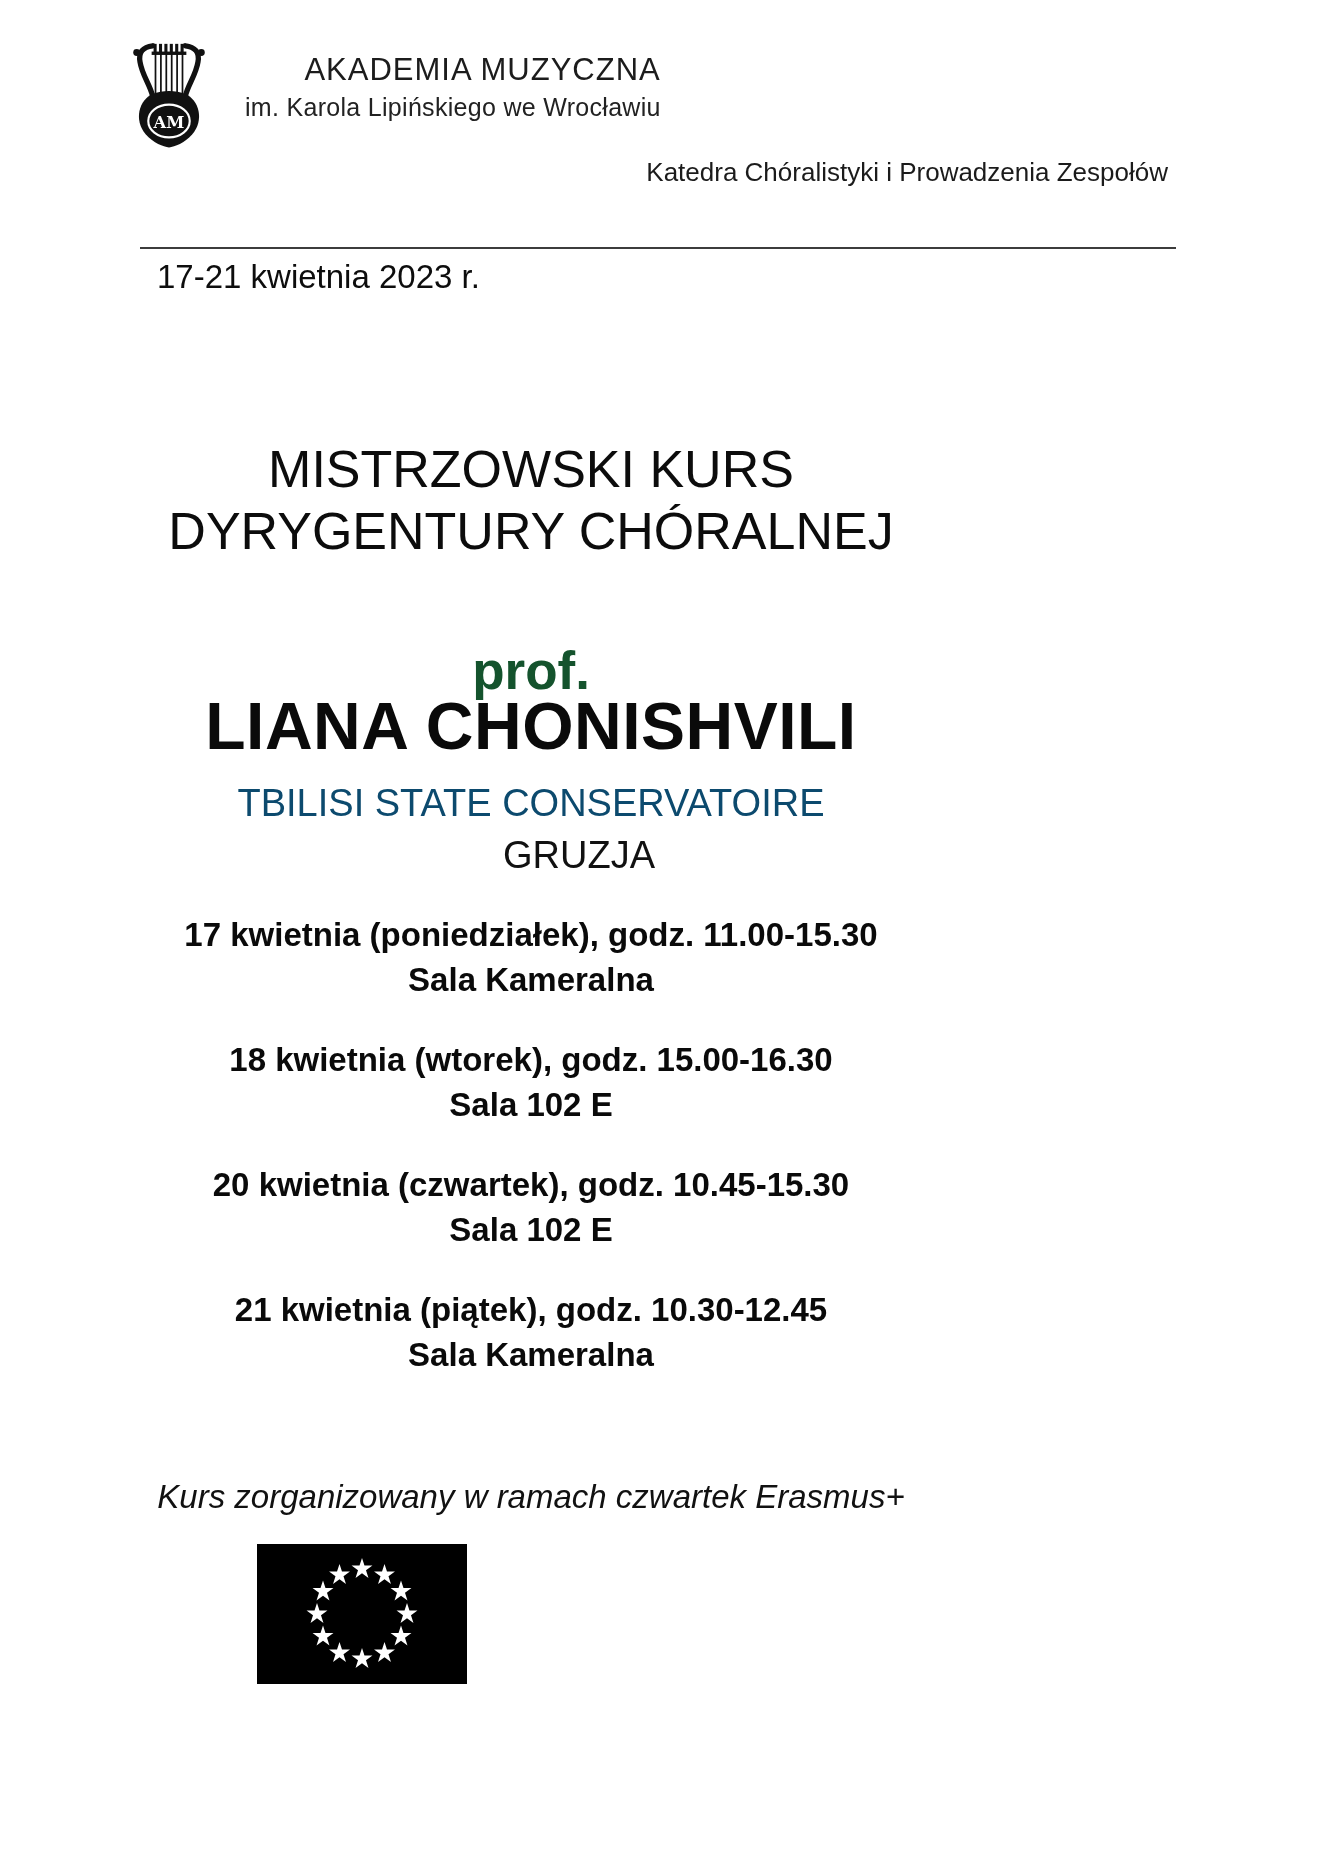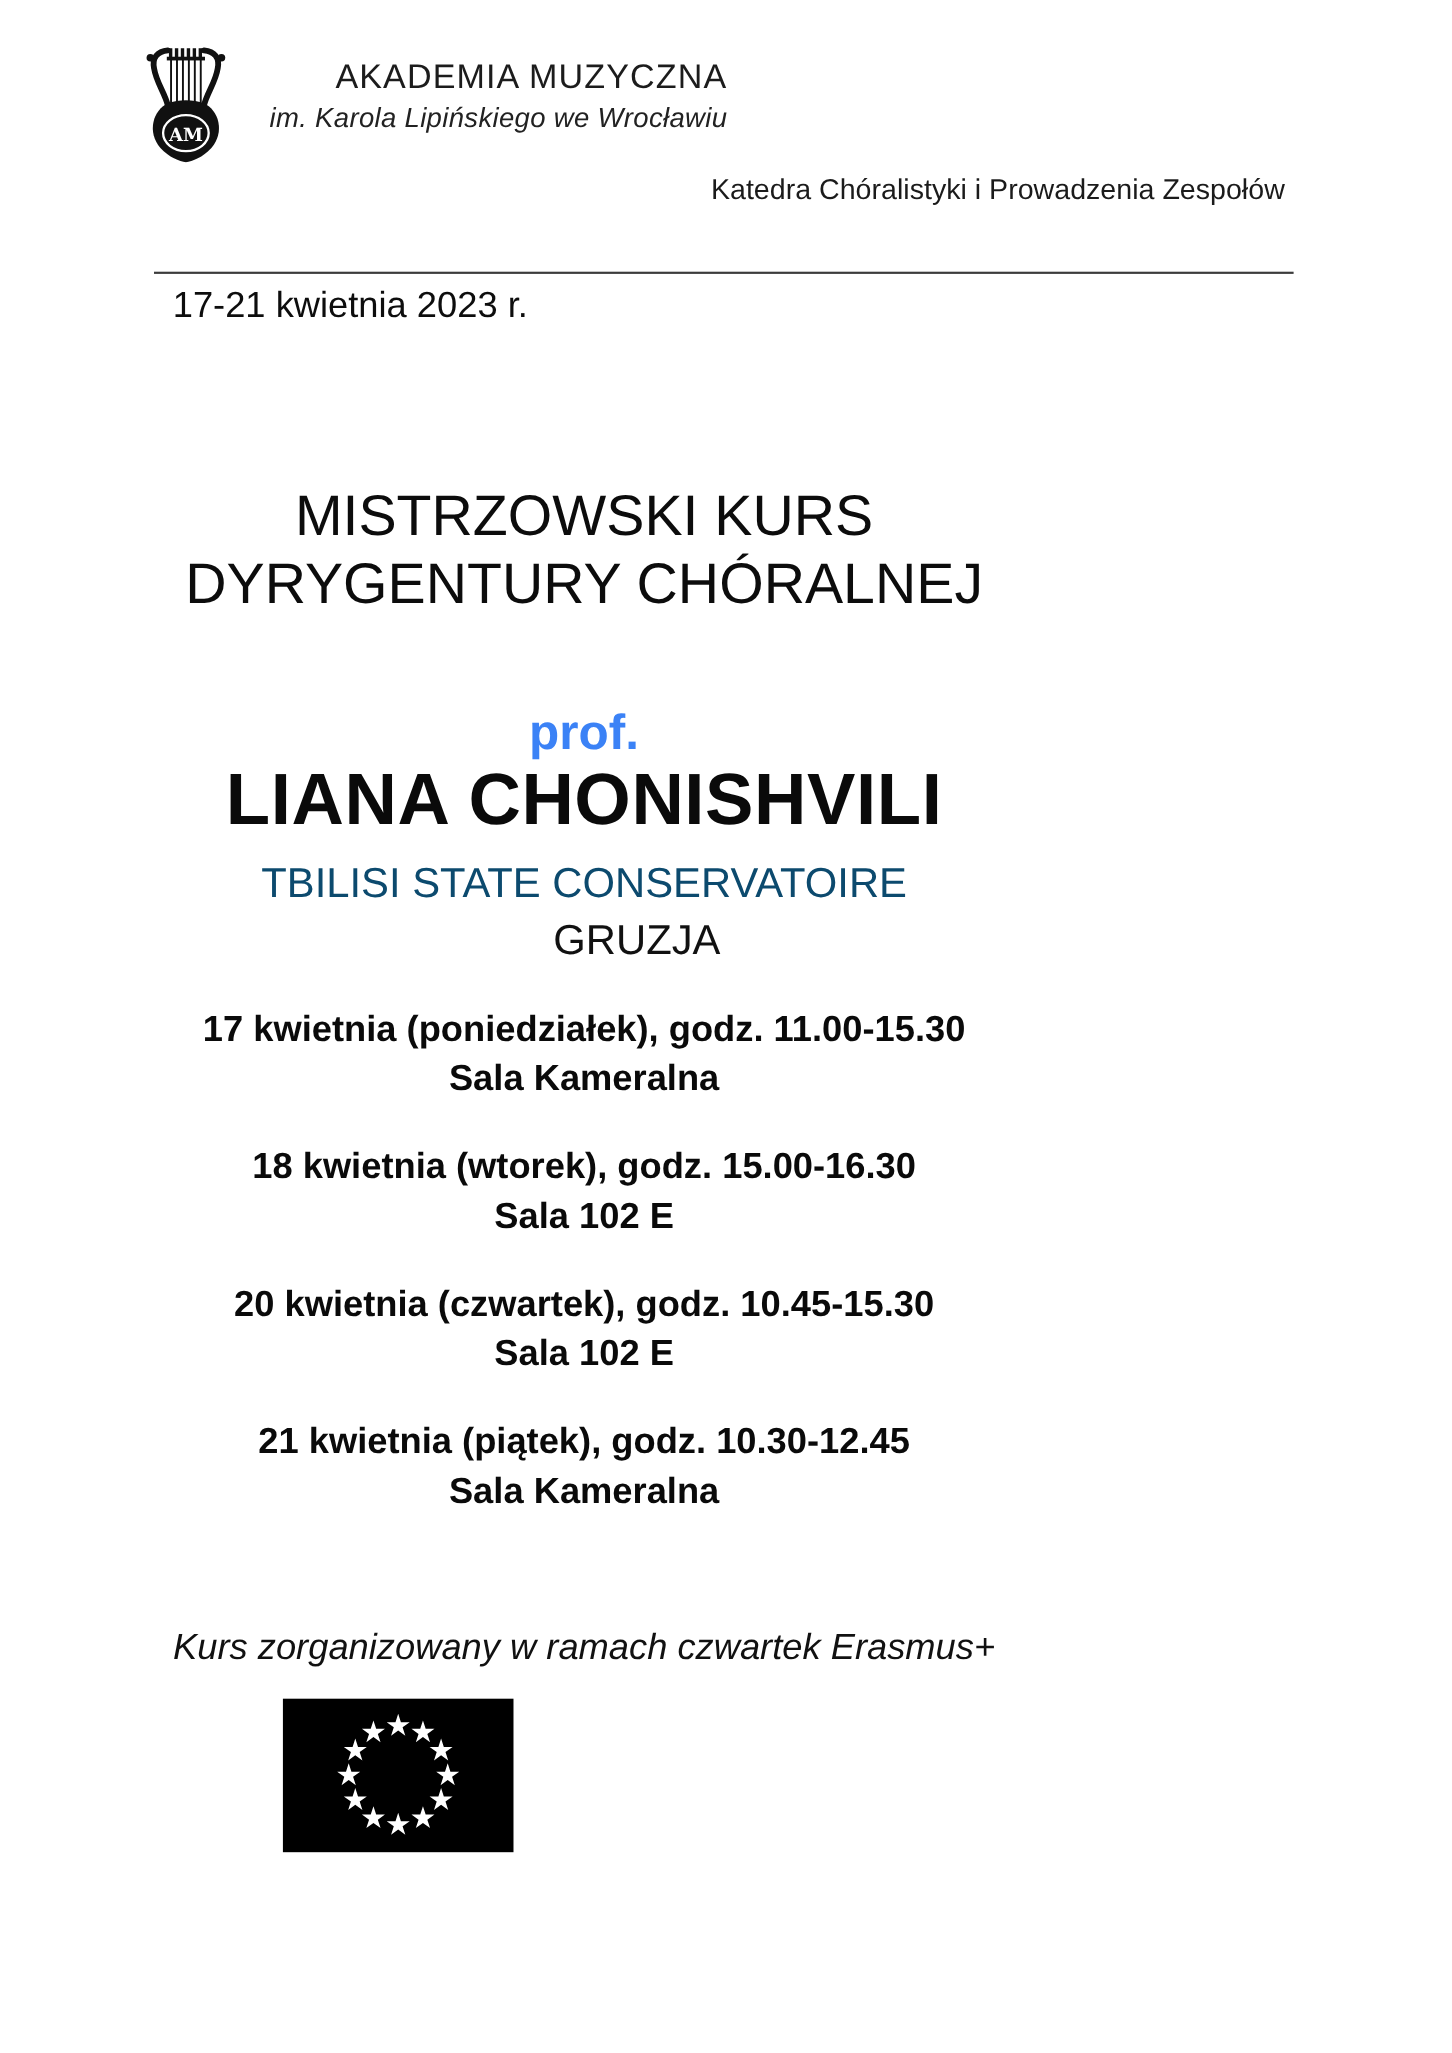--- a/index.html
+++ b/index.html
@@ -12,40 +12,40 @@
     overflow:hidden;
     margin:0 auto;
   }
   
   .logo{position:absolute;left:117px;top:40px;width:104px;height:108px;}
   .academy-block{position:absolute;left:245px;top:52px;}
   .academy-name{
     font-size:31px;letter-spacing:1px;color:#1c1c1c;font-weight:400;text-align:right;
   }
   .academy-sub{
-    font-size:25px;letter-spacing:.3px;color:#222;margin-top:5px;font-style:italic;
+    font-size:25px;letter-spacing:.3px;color:#222;margin-top:5px;
   }
   .department{
     position:absolute;right:152px;top:157px;
     font-size:26px;color:#1b1b1b;
   }
   .rule{
     position:absolute;left:140px;top:247px;width:1036px;height:2px;
     background:#3c3c3c;
   }
   .date-range{
     position:absolute;left:157px;top:258px;
     font-size:33px;color:#0d0d0d;
   }
   
   .centered{position:absolute;left:0;width:1062px;text-align:center;}
   .course-title{
     top:438px;font-size:52px;line-height:62px;font-weight:400;color:#0c0c0c;
   }
-  .prof-prefix{top:640px;font-size:45px;font-weight:700;color:#3b82f6;}
+  .prof-prefix{top:640px;font-size:53px;font-weight:700;color:#14532d;}
   .prof-name{top:688px;font-size:66px;font-weight:700;color:#0a0a0a;letter-spacing:.5px;}
   .institution{top:782px;font-size:38px;color:#0c4a6e;}
   .country{top:834px;font-size:38px;color:#111;padding-left:48px;}
   
   .sched-item{font-size:33px;font-weight:700;line-height:45px;color:#0a0a0a;}
   .sched-1{top:912px;} .sched-2{top:1037px;} .sched-3{top:1162px;} .sched-4{top:1287px;}
   
   .erasmus-note{
     top:1478px;font-size:33px;font-style:italic;color:#111;font-weight:400;
   }

